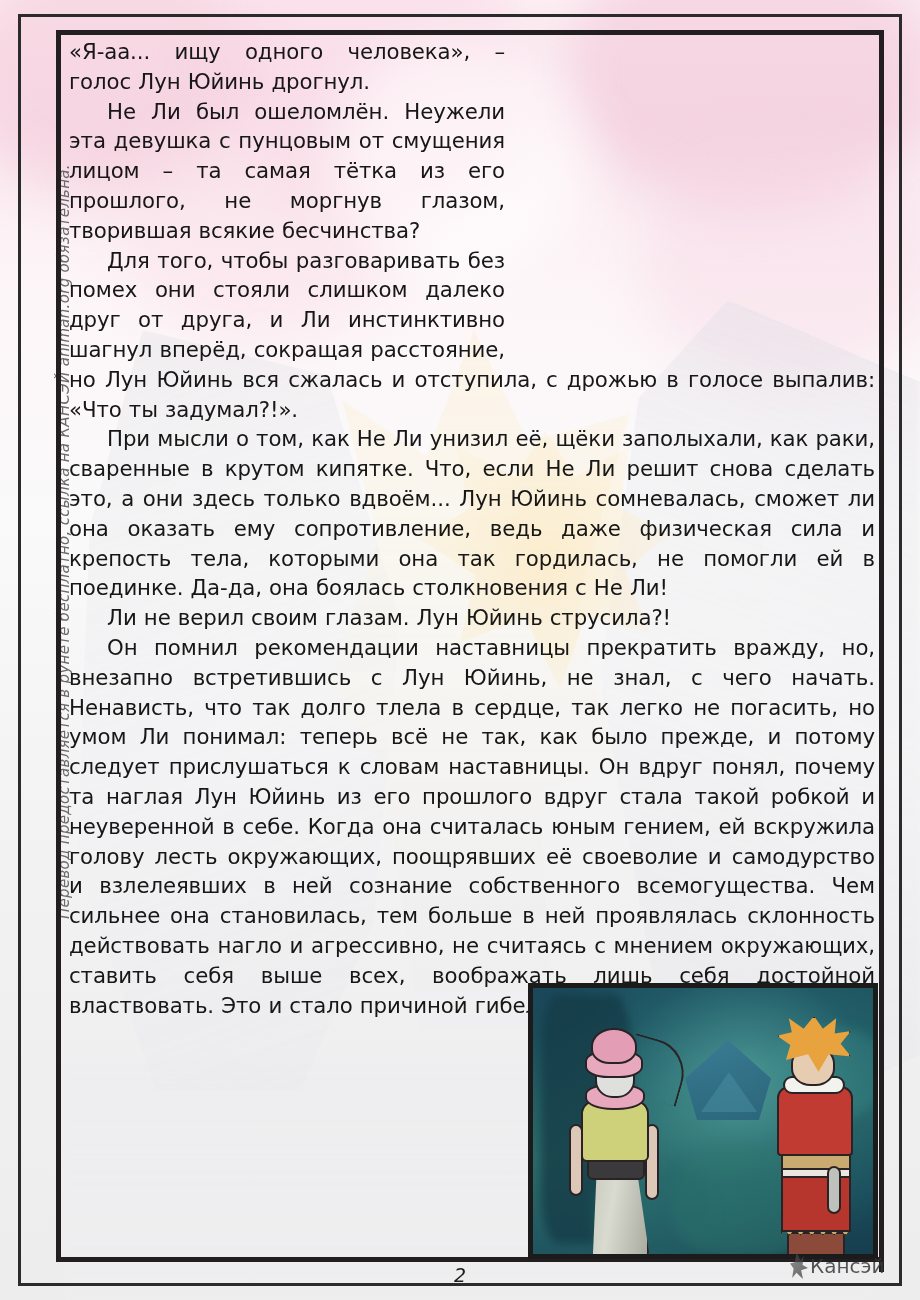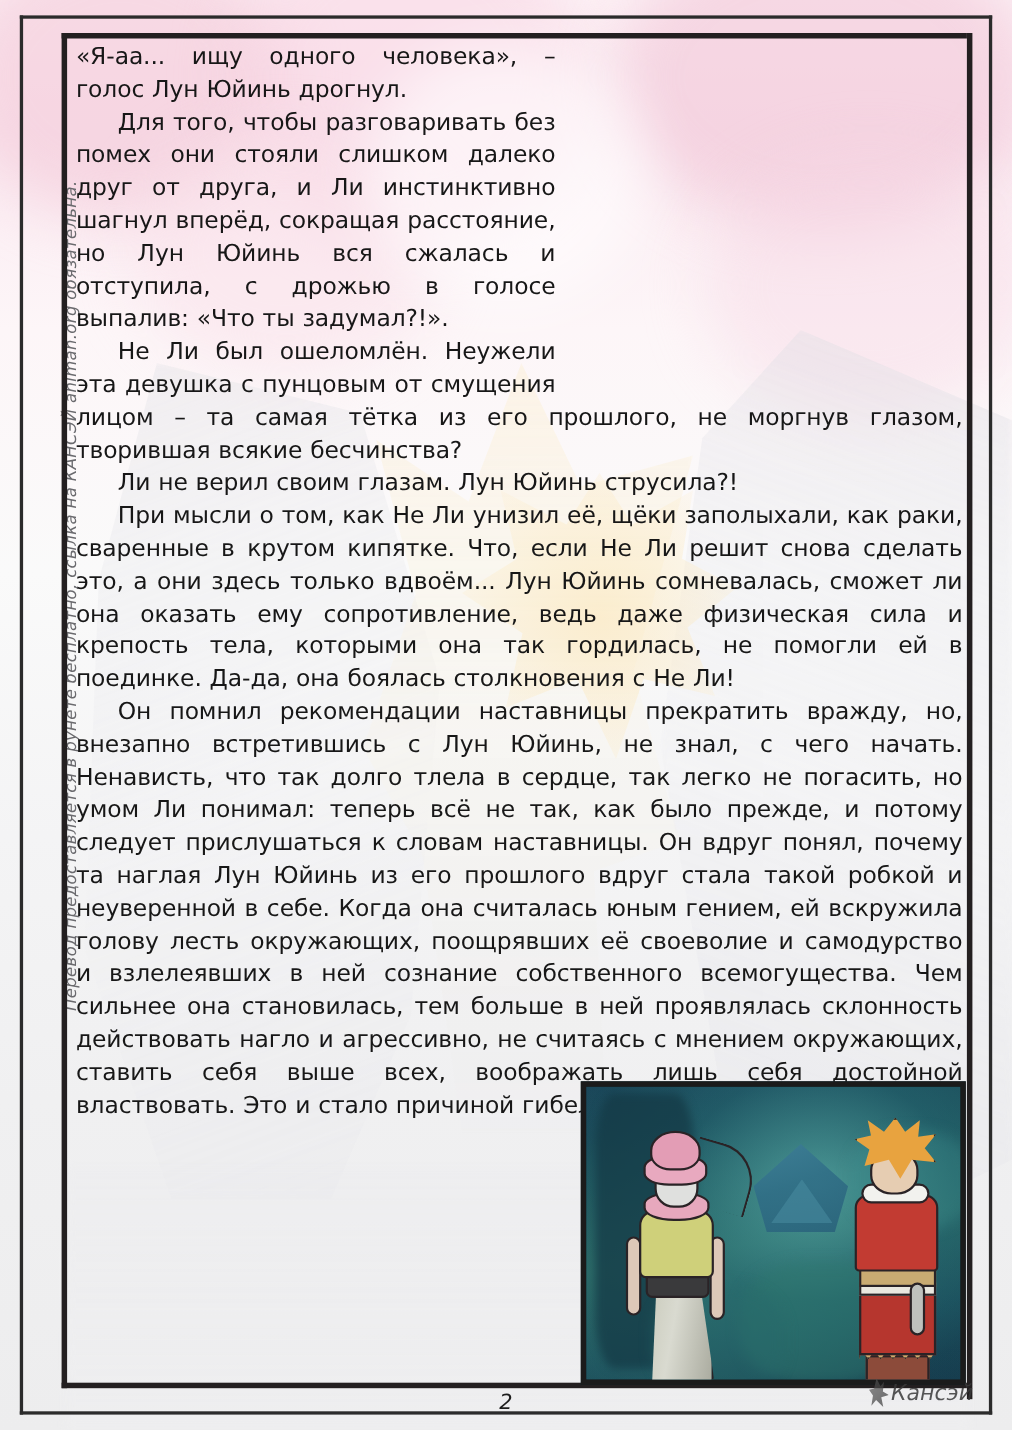--- a/index.html
+++ b/index.html
@@ -236,21 +236,20 @@
     font-size: 19px;
     font-style: italic;
     color: #1d1d1d;
   }
   #signature {
     position: absolute;
     left: 790px;
     top: 1253px;
     font-family: "DejaVu Sans", sans-serif;
     font-size: 20px;
-    font-style: italic;
     color: #3a3a3a;
     opacity: .85;
     white-space: nowrap;
   }
   #signature .mark {
     display: inline-block;
     width: 18px; height: 26px;
     margin-right: 2px;
     vertical-align: -6px;
     background: linear-gradient(130deg,#5b5b5b,#2c2c2c);
@@ -280,24 +279,24 @@
   <div class="frame-left"></div>
   <div class="frame-right"></div>
   <div class="frame-bottom"></div>
 
   <div id="credit">Перевод предоставляется в рунете бесплатно, ссылка на КАНСЭЙ animan.org обязательна.</div>
 
   <div id="textbox">
     <div id="prose">
       <div id="floatbox"></div>
       <p class="noindent">«Я-аа... ищу одного человека», – голос Лун Юйинь дрогнул.</p>
+      <p>Не Ли был ошеломлён. Неужели эта девушка с пунцовым от смущения лицом – та самая тётка из его прошлого, не моргнув глазом, творившая всякие бесчинства?</p>
       <p>Для того, чтобы разговаривать без помех они стояли слишком далеко друг от друга, и Ли инстинктивно шагнул вперёд, сокращая расстояние, но Лун Юйинь вся сжалась и отступила, с дрожью в голосе выпалив: «Что ты задумал?!».</p>
-      <p>Не Ли был ошеломлён. Неужели эта девушка с пунцовым от смущения лицом – та самая тётка из его прошлого, не моргнув глазом, творившая всякие бесчинства?</p>
+      <p>При мысли о том, как Не Ли унизил её, щёки заполыхали, как раки, сваренные в крутом кипятке. Что, если Не Ли решит снова сделать это, а они здесь только вдвоём... Лун Юйинь сомневалась, сможет ли она оказать ему сопротивление, ведь даже физическая сила и крепость тела, которыми она так гордилась, не помогли ей в поединке. Да-да, она боялась столкновения с Не Ли!</p>
       <p>Ли не верил своим глазам. Лун Юйинь струсила?!</p>
-      <p>При мысли о том, как Не Ли унизил её, щёки заполыхали, как раки, сваренные в крутом кипятке. Что, если Не Ли решит снова сделать это, а они здесь только вдвоём... Лун Юйинь сомневалась, сможет ли она оказать ему сопротивление, ведь даже физическая сила и крепость тела, которыми она так гордилась, не помогли ей в поединке. Да-да, она боялась столкновения с Не Ли!</p>
       <p>Он помнил рекомендации наставницы прекратить вражду, но, внезапно встретившись с Лун Юйинь, не знал, с чего начать. Ненависть, что так долго тлела в сердце, так легко не погасить, но умом Ли понимал: теперь всё не так, как было прежде, и потому следует прислушаться к словам наставницы. Он вдруг понял, почему та наглая Лун Юйинь из его прошлого вдруг стала такой робкой и неуверенной в себе. Когда она считалась юным гением, ей вскружила голову лесть окружающих, поощрявших её своеволие и самодурство и взлелеявших в ней сознание собственного всемогущества. Чем сильнее она становилась, тем больше в ней проявлялась склонность действовать нагло и агрессивно, не считаясь с мнением окружающих, ставить себя выше всех, воображать лишь себя достойной властвовать. Это и стало причиной гибели наставницы...</p>
     </div>
   </div>
 
   <div id="panel">
     <div class="scene"></div>
     <div class="rock r1"></div>
     <div class="rock r2"></div>
     <div class="rock r3"></div>
     <div class="rock r4"></div>

